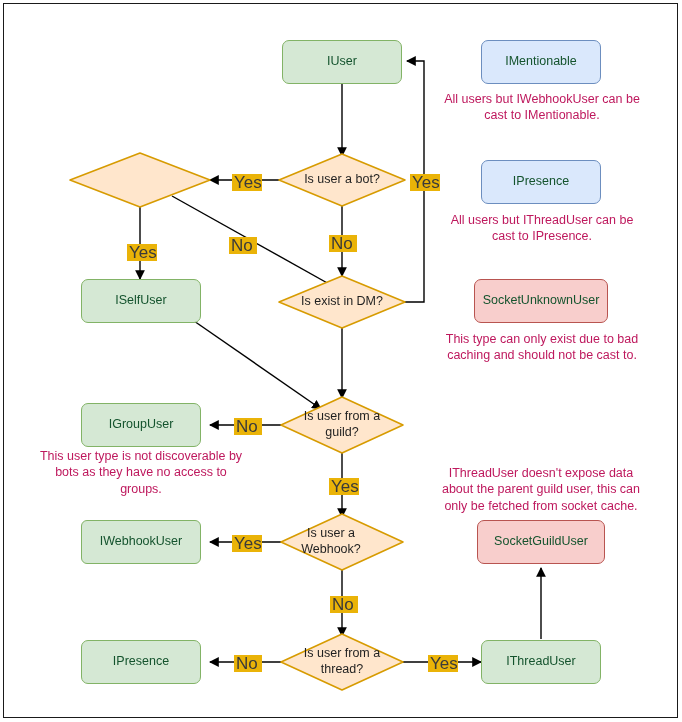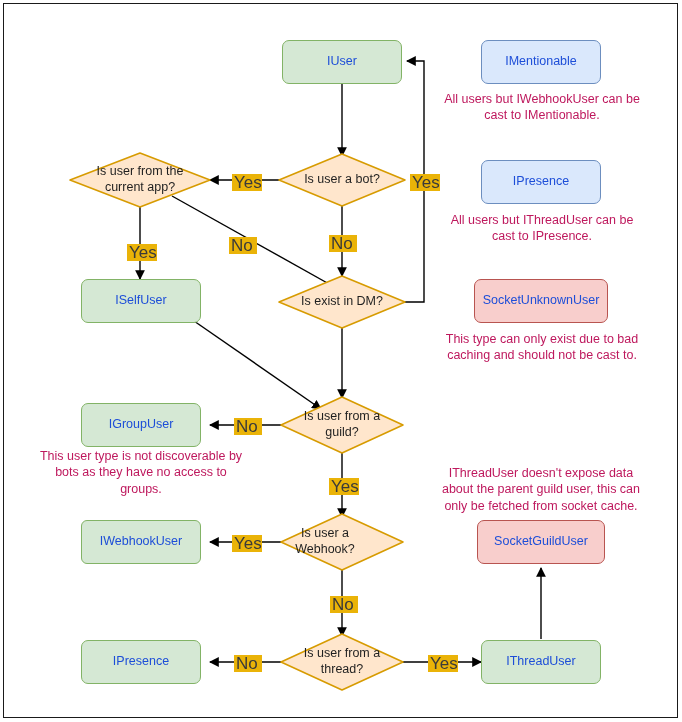--- a/index.html
+++ b/index.html
@@ -1,19 +1,19 @@
 <!DOCTYPE html>
 <html><head>
 <meta charset="utf-8">
 <style>
   html,body{margin:0;padding:0;background:#ffffff;}
   body{width:682px;height:722px;font-family:"Liberation Sans",sans-serif;}
   #canvas{position:absolute;left:3px;top:3px;width:675px;height:715px;border:1px solid #1a1a1a;background:#ffffff;box-sizing:border-box;overflow:hidden;}
   #svg{position:absolute;left:0;top:0;width:675px;height:715px;}
-  .node{position:absolute;box-sizing:border-box;display:flex;align-items:center;justify-content:center;text-align:center;font-size:12.5px;color:#1d4ed8;line-height:1.25;}
+  .node{position:absolute;box-sizing:border-box;display:flex;align-items:center;justify-content:center;text-align:center;font-size:12.5px;color:#14532d;line-height:1.25;}
   .rect{border-radius:7px;border:1.4px solid;}
   .green{background:#d5e8d4;border-color:#82b366;}
   .blue{background:#dae8fc;border-color:#6c8ebf;}
   .pink{background:#f8cecc;border-color:#b85450;}
   .diamond-label{position:absolute;left:0;top:0;width:100%;height:100%;display:flex;align-items:center;justify-content:center;text-align:center;font-size:12.5px;color:#1f1f1f;line-height:1.25;pointer-events:none;}
   .note{position:absolute;text-align:center;font-size:12.5px;color:#be185d;line-height:1.3;}
   .edge-label{position:absolute;font-size:17px;color:#3a3a3a;background:#eab308;padding:0 2px;line-height:1;text-align:left;}
 </style>
 </head>
 <body>
@@ -106,33 +106,30 @@
   </div>
 
   <div class="node rect pink" style="left:473px;top:516px;width:128px;height:44px;">
     <span>SocketGuildUser</span>
   </div>
 
   <div class="diamond-label" style="left:281px;top:150px;width:114px;height:52px;">
     <span>Is user a bot?</span>
   </div>
 
-  <div class="diamond-label" style="left:80px;top:150px;width:112px;height:52px;">
-    <span>Is user from the current app?</span>
-  </div>
 
   <div class="diamond-label" style="left:281px;top:272px;width:114px;height:52px;">
     <span>Is exist in DM?</span>
   </div>
 
   <div class="diamond-label" style="left:285px;top:395px;width:106px;height:52px;">
     <span>Is user from a guild?</span>
   </div>
 
-  <div class="diamond-label" style="left:268px;top:512px;width:106px;height:52px;">
+  <div class="diamond-label" style="left:274px;top:512px;width:106px;height:52px;">
     <span>Is user a Webhook?</span>
   </div>
 
   <div class="diamond-label" style="left:285px;top:632px;width:106px;height:52px;">
     <span>Is user from a thread?</span>
   </div>
 
   <div class="edge-label" style="left:228px;top:170px;width:26px;">Yes</div>
 
   <div class="edge-label" style="left:406px;top:170px;width:26px;">Yes</div>

